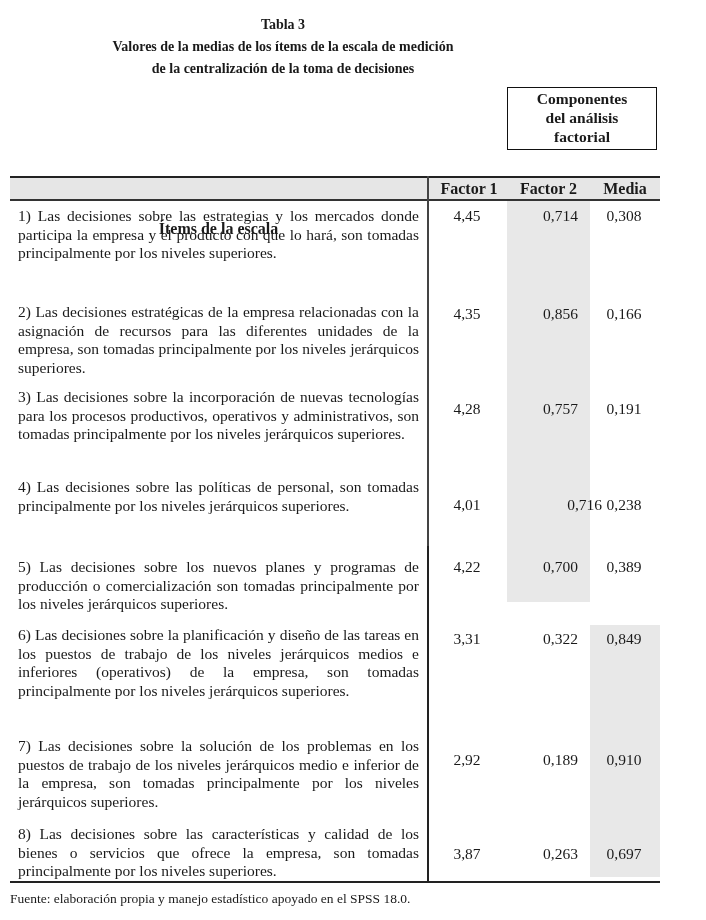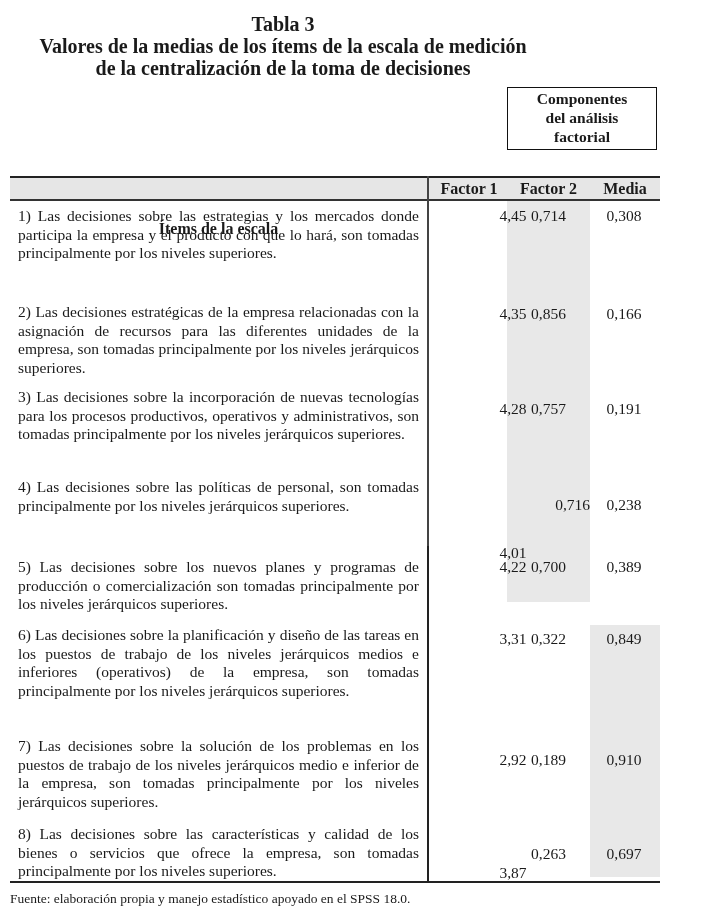--- a/index.html
+++ b/index.html
@@ -2,21 +2,21 @@
 <html><head>
 <meta charset="utf-8">
 <style>
   html, body { margin: 0; padding: 0; background: #ffffff; }
   body {
     width: 706px; height: 920px; position: relative; overflow: hidden;
     font-family: "Liberation Serif", "DejaVu Serif", serif; color: #1a1a1a;
   }
   .title {
     position: absolute; left: 0; width: 566px; text-align: center;
-    font-weight: bold; font-size: 20px; line-height: 21px;
+    font-weight: bold; font-size: 14px; line-height: 21px;
     font-family: "Liberation Serif", serif;
   }
   #t1 { top: 14px; }
   #t2 { top: 36px; }
   #t3 { top: 58px; }
 
   .comp-box {
     position: absolute; left: 507px; top: 87px; width: 150px; height: 63px;
     border: 1.5px solid #111; box-sizing: border-box;
     text-align: center; font-weight: bold; font-size: 15.5px; line-height: 19px;
@@ -51,22 +51,22 @@
 
   .row { position: absolute; left: 0; width: 706px; }
   .item-text {
     position: absolute; left: 18px; width: 401px;
     font-size: 15.5px; line-height: 18.5px; text-align: justify;
     font-family: "Liberation Serif", serif;
   }
   .num {
     position: absolute; font-size: 15.5px; line-height: 18.5px; text-align: center;
   }
-  .num.f1 { left: 452px; width: 88px; padding-left: 17px; }
-  .num.f2 { left: 507px; width: 83px; }
+  .num.f1 { left: 406px; width: 88px; padding-left: 17px; }
+  .num.f2 { left: 507px; width: 83px; padding-left: 12px; }
   .num.media { left: 588px; width: 72px; }
 
   .footer {
     position: absolute; left: 10px; top: 890px; font-size: 13.5px; line-height: 18px;
     font-family: "Liberation Serif", serif;
   }
 </style>
 </head>
 <body>
 
@@ -111,21 +111,21 @@
 
 <div class="row" style="top:388px;">
   <div class="item-text">3) Las decisiones sobre la incorporación de nuevas tecnologías para los procesos productivos, operativos y administrativos, son tomadas principalmente por los niveles jerárquicos superiores.</div>
   <div class="num f1" style="top:12px;">4,28</div>
   <div class="num f2" style="top:12px;">0,757</div>
   <div class="num media" style="top:12px;">0,191</div>
 </div>
 
 <div class="row" style="top:478px;">
   <div class="item-text">4) Las decisiones sobre las políticas de personal, son tomadas principalmente por los niveles jerárquicos superiores.</div>
-  <div class="num f1" style="top:18px;margin-top:48px;">4,01</div>
+  <div class="num f1" style="top:18px;">4,01</div>
   <div class="num f2" style="top:18px;text-align:right;">0,716</div>
   <div class="num media" style="top:18px;">0,238</div>
 </div>
 
 <div class="row" style="top:558px;">
   <div class="item-text">5) Las decisiones sobre los nuevos planes y programas de producción o comercialización son tomadas principalmente por los niveles jerárquicos superiores.</div>
   <div class="num f1">4,22</div>
   <div class="num f2">0,700</div>
   <div class="num media">0,389</div>
 </div>
@@ -139,20 +139,20 @@
 
 <div class="row" style="top:737px;">
   <div class="item-text">7) Las decisiones sobre la solución de los problemas en los puestos de trabajo de los niveles jerárquicos medio e inferior de la empresa, son tomadas principalmente por los niveles jerárquicos superiores.</div>
   <div class="num f1" style="top:14px;">2,92</div>
   <div class="num f2" style="top:14px;">0,189</div>
   <div class="num media" style="top:14px;">0,910</div>
 </div>
 
 <div class="row" style="top:825px;">
   <div class="item-text">8) Las decisiones sobre las características y calidad de los bienes o servicios que ofrece la empresa, son tomadas principalmente por los niveles superiores.</div>
-  <div class="num f1" style="top:20px;margin-top:19px;">3,87</div>
+  <div class="num f1" style="top:20px;">3,87</div>
   <div class="num f2" style="top:20px;">0,263</div>
   <div class="num media" style="top:20px;">0,697</div>
 </div>
 
 <div class="bottom-line"></div>
 
 <div class="footer">Fuente: elaboración propia y manejo estadístico apoyado en el SPSS 18.0.</div>
 
 </body></html>

